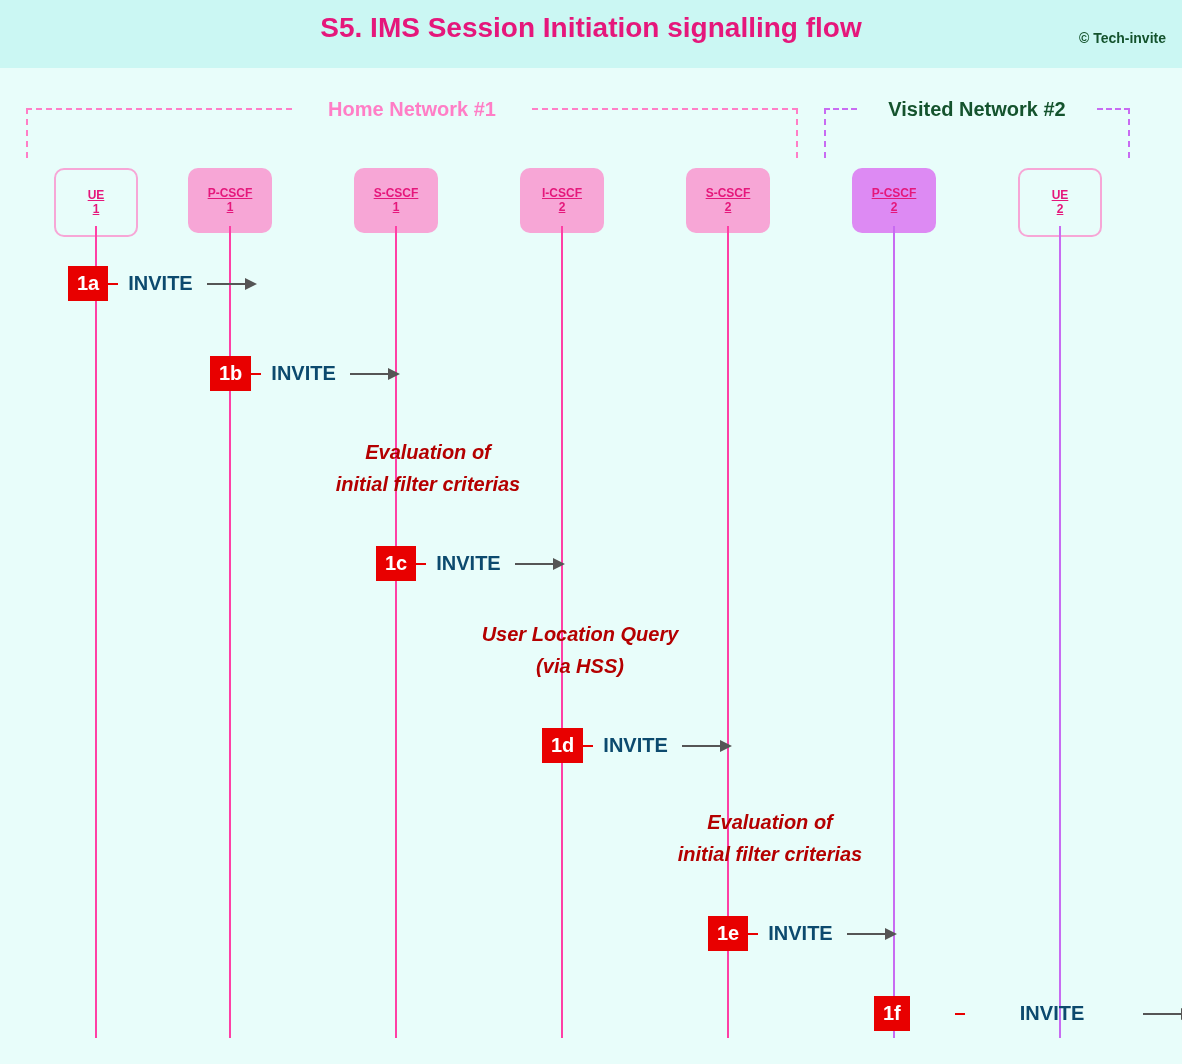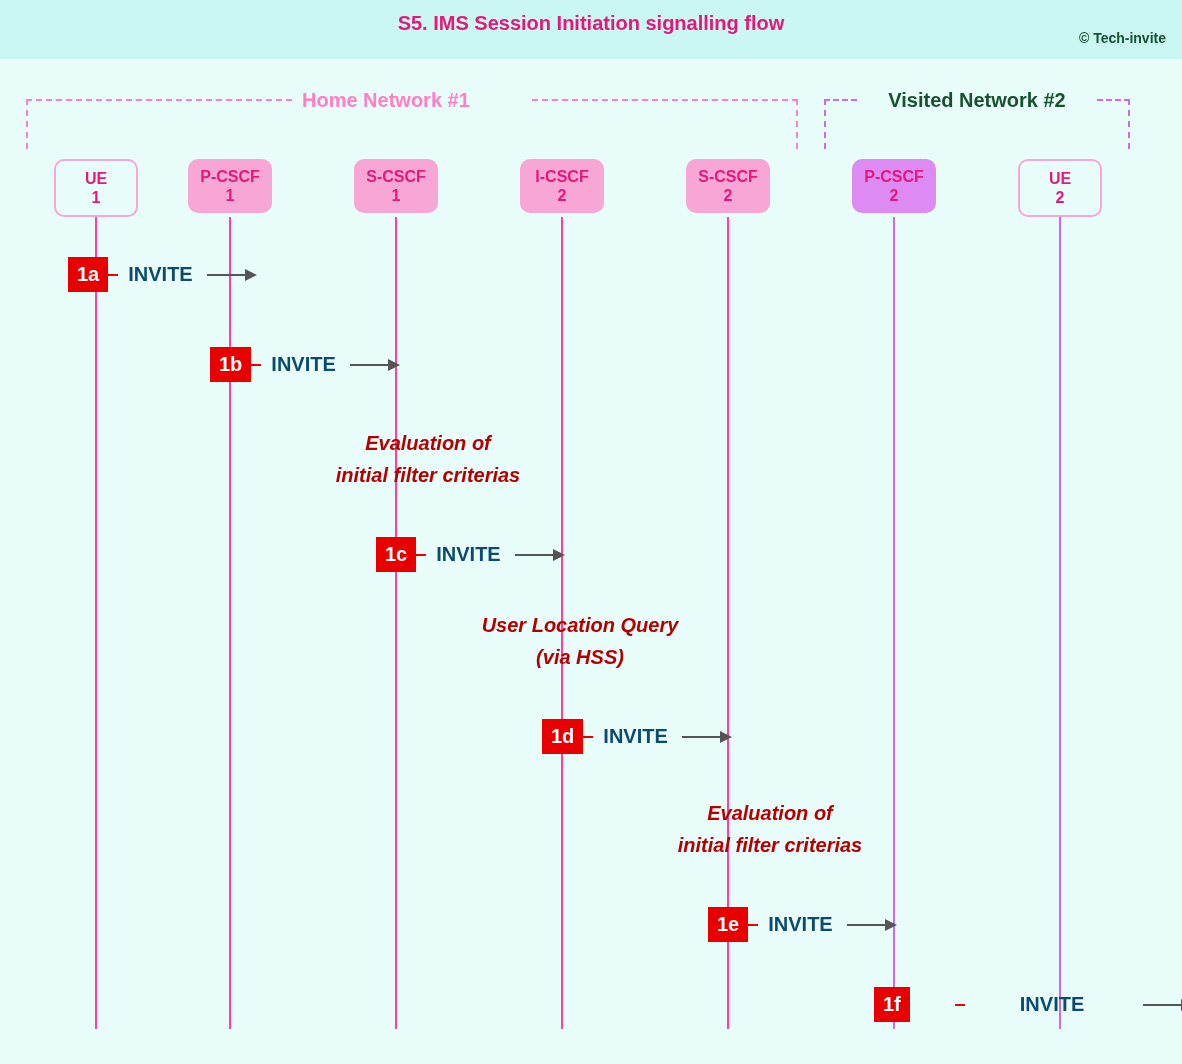--- a/index.html
+++ b/index.html
@@ -14,21 +14,21 @@
   }
   .header {
     background: #cbf7f3;
     width: 100%;
     padding: 12px 0 18px 0;
     text-align: center;
     position: relative;
   }
   .title {
     color: #e5177b;
-    font-size: 20px;
+    font-size: 28px;
     font-weight: bold;
     margin-bottom: 6px;
   }
   .subtitle {
     color: #888;
     font-size: 20px;
     font-weight: bold;
   }
   .copyright {
     position: absolute;
@@ -59,25 +59,26 @@
     top: 40px;
   }
   .actor {
     position: absolute;
     top: 100px;
     width: 84px;
     text-align: center;
   }
   .actor-box {
     border-radius: 10px;
-    padding: 8px 0;
-    font-size: 16px;
+    padding: 18px 0;
+    font-size: 12px;
     font-weight: bold;
     color: #e5177b;
     line-height: 1.2;
+    text-decoration: underline;
   }
   .actor-box.pink { background: #f7a6d6; }
   .actor-box.violet { background: #dd8af3; color: #e5177b; }
   .actor-box.outline { background: transparent; border: 2px solid #f7a6d6; }
   .lifeline {
     position: absolute;
     width: 2px;
     top: 158px;
     bottom: 0;
   }
@@ -129,21 +130,21 @@
 </style>
 </head>
 <body>
 
 <div class="header">
   <div class="title">S5. IMS Session Initiation signalling flow</div>
   <div class="copyright">© Tech-invite</div>
 </div>
 
 <div class="canvas" id="canvas">
-    <div class="net-label" style="color: rgb(255, 126, 198); left: 302px; width: 220px; text-align: left;">Home Network #1</div>
+    <div class="net-label" style="color: rgb(255, 126, 198); left: 302px; width: 220px; text-align: center;">Home Network #1</div>
     <div class="net-bracket" style="border-top-color: rgb(255, 126, 198); border-right: none; border-bottom-color: rgb(255, 126, 198); border-left-color: rgb(255, 126, 198); left: 26px; width: 266px;"></div>
     <div class="net-bracket" style="border-top-color: rgb(255, 126, 198); border-right-color: rgb(255, 126, 198); border-bottom-color: rgb(255, 126, 198); border-left: none; left: 532px; width: 266px;"></div>
     <div class="net-label" style="color: #14532d; left: 867px; width: 220px; text-align: center;">Visited Network #2</div>
     <div class="net-bracket" style="border-top-color: rgb(200, 107, 242); border-right: none; border-bottom-color: rgb(200, 107, 242); border-left-color: rgb(200, 107, 242); left: 824px; width: 33px;"></div>
     <div class="net-bracket" style="border-top-color: rgb(200, 107, 242); border-right-color: rgb(200, 107, 242); border-bottom-color: rgb(200, 107, 242); border-left: none; left: 1097px; width: 33px;"></div>
     <div class="actor" style="left: 54px;">
       <div class="actor-box outline">UE<br>1</div>
     </div>
     <div class="lifeline" style="left: 95px; background: rgb(255, 63, 165);"></div>
     <div class="actor" style="left: 188px;">

